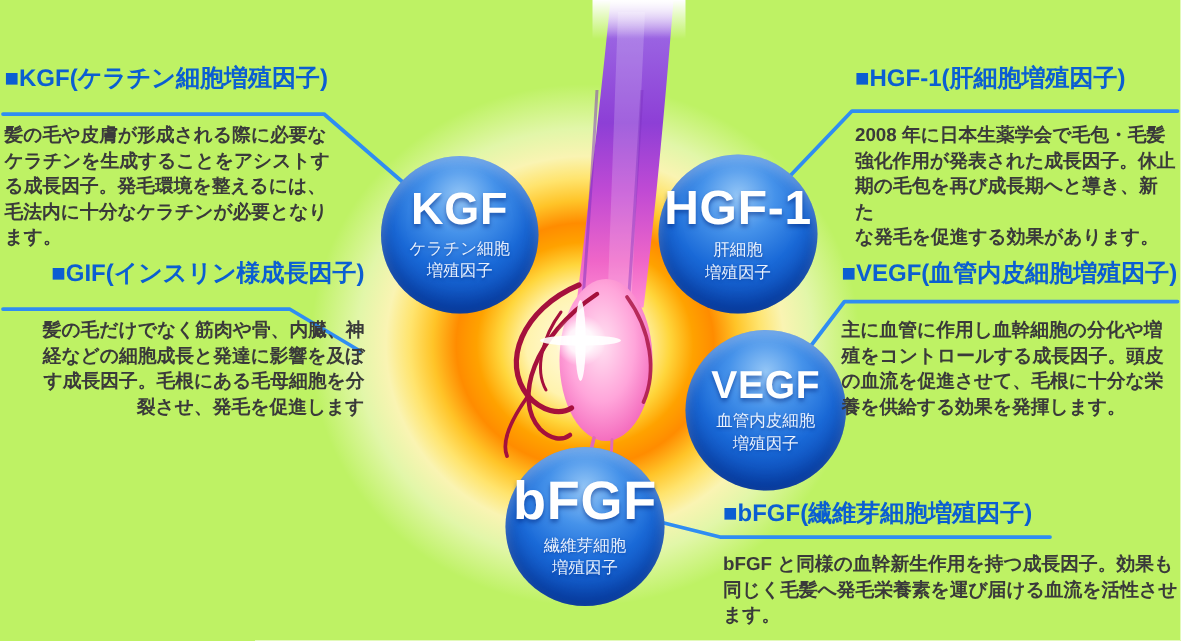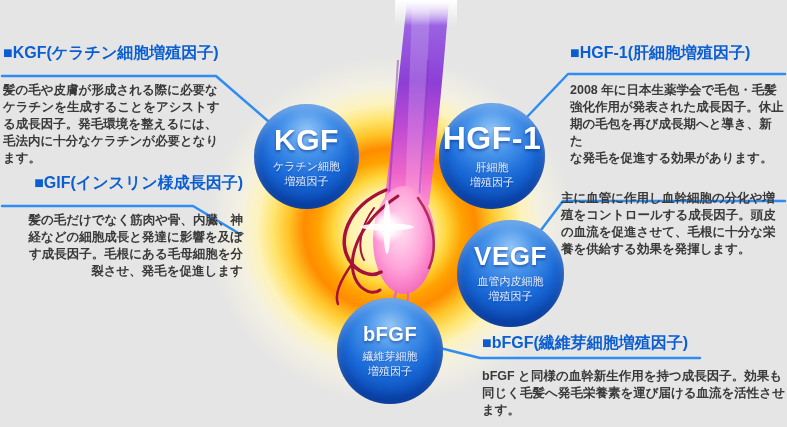--- a/index.html
+++ b/index.html
@@ -1,18 +1,18 @@
 <!DOCTYPE html>
 <html><head>
 <meta charset="utf-8">
 <style>
   html,body { margin:0; padding:0; background:#ffffff; }
   .canvas {
     position:relative; width:787px; height:427px; overflow:hidden;
-    background:#e5e5e5;
+    background:#bef264;
     font-family:"Liberation Sans","DejaVu Sans",sans-serif;
   }
   
   .glow {
     position:absolute; left:195px; top:45px; width:390px; height:370px;
     border-radius:50%; z-index:1;
     background:radial-gradient(closest-side,
       #fffce9 0%, #fff3ae 20%, #ffd63c 29%, #ffa200 37%, #ff8c00 44%,
       #ffc428 52%, #ffe46e 60%, rgba(255,244,185,0.92) 68%,
       rgba(255,250,225,0.55) 78%, rgba(255,255,255,0) 94%);
@@ -58,21 +58,21 @@
     text-shadow:0 1px 2px rgba(0,40,130,0.5);
   }
   .s-kgf  { left:254px; top:104px; width:105px; height:105px; }
   .s-hgf1 { left:439px; top:103px; width:106px; height:106px; }
   .s-igf  { left:230px; top:212px; width:105px; height:105px; }
   .s-vegf { left:457px; top:220px; width:107px; height:107px; }
   .s-bfgf { left:337px; top:298px; width:106px; height:106px; }
   .s-kgf .acr, .s-igf .acr { font-size:30px; }
   .s-hgf1 .acr { font-size:32px; }
   .s-vegf .acr { font-size:26px; }
-  .s-bfgf .acr { font-size:20px; }
+  .s-bfgf .acr { font-size:36px; }
   .sphere .acr { margin-bottom:4px; }
 </style>
 </head>
 <body>
 
 <div class="canvas">
 
   <div class="glow"></div>
 
   <svg class="follicle-svg" viewBox="0 0 787 427" xmlns="http://www.w3.org/2000/svg">
@@ -154,20 +154,21 @@
 
   <section class="block" id="blk-hgf1">
     <h2 class="heading">■HGF-1(肝細胞増殖因子)</h2>
     <p class="body">2008 年に日本生薬学会で毛包・毛髪
 強化作用が発表された成長因子。休止
 期の毛包を再び成長期へと導き、新た
 な発毛を促進する効果があります。</p>
   </section>
 
   <section class="block" id="blk-vegf">
+    <h2 class="heading">■VEGF(血管内皮細胞増殖因子)</h2>
     <p class="body">主に血管に作用し血幹細胞の分化や増
 殖をコントロールする成長因子。頭皮
 の血流を促進させて、毛根に十分な栄
 養を供給する効果を発揮します。</p>
   </section>
 
   <section class="block" id="blk-bfgf">
     <h2 class="heading">■bFGF(繊維芽細胞増殖因子)</h2>
     <p class="body">bFGF と同様の血幹新生作用を持つ成長因子。効果も
 同じく毛髪へ発毛栄養素を運び届ける血流を活性させ

